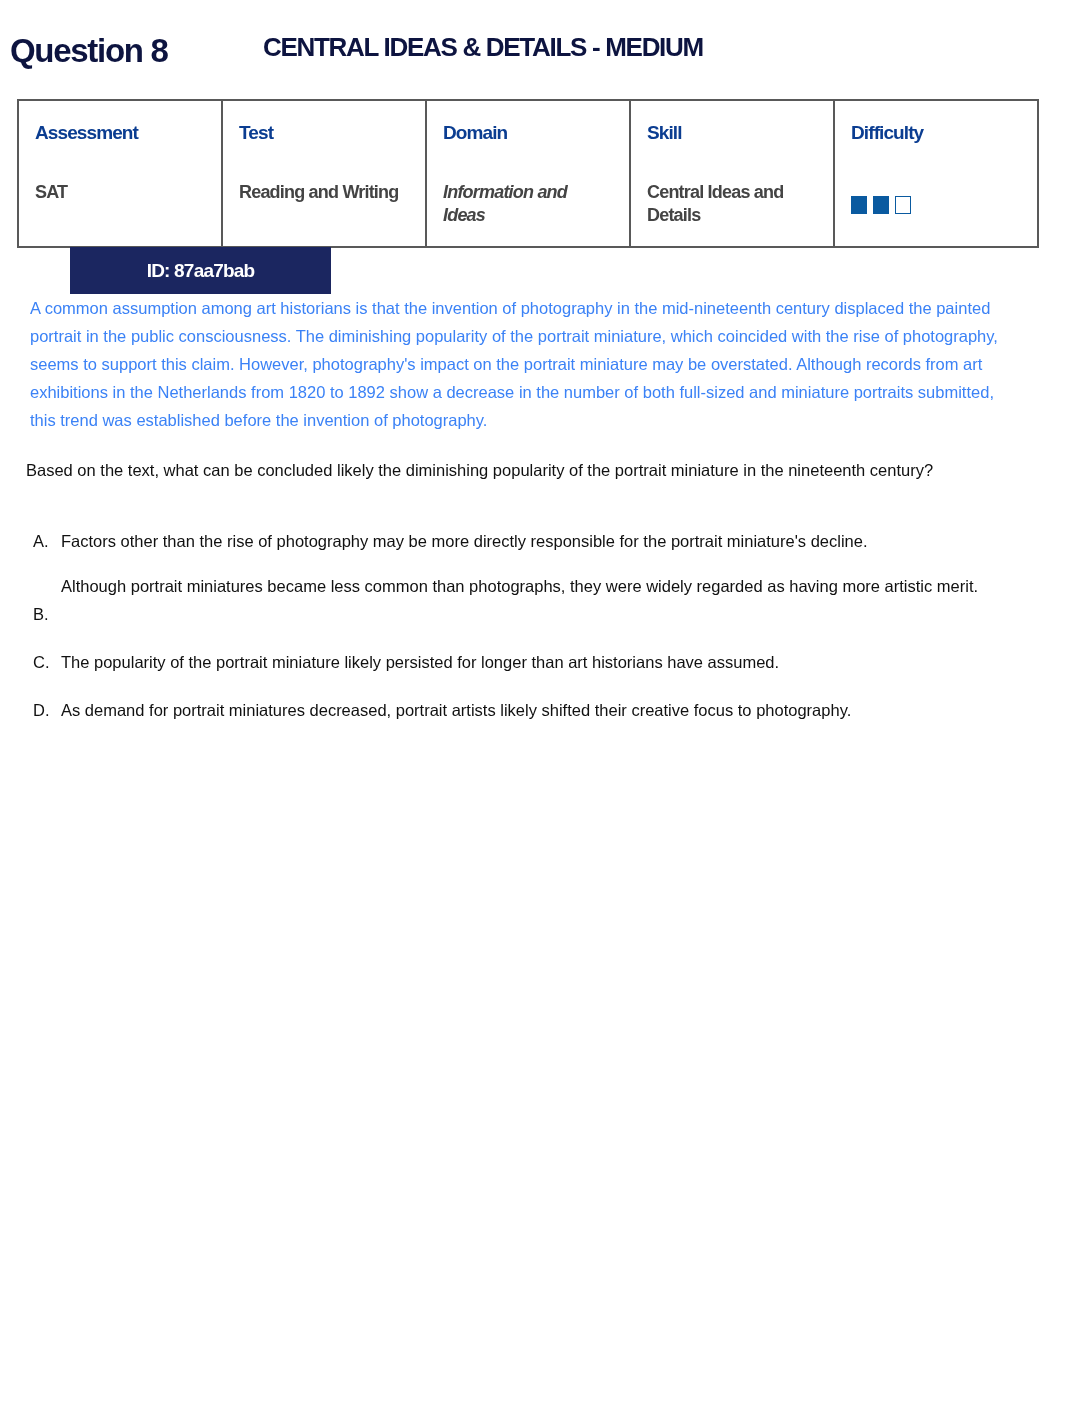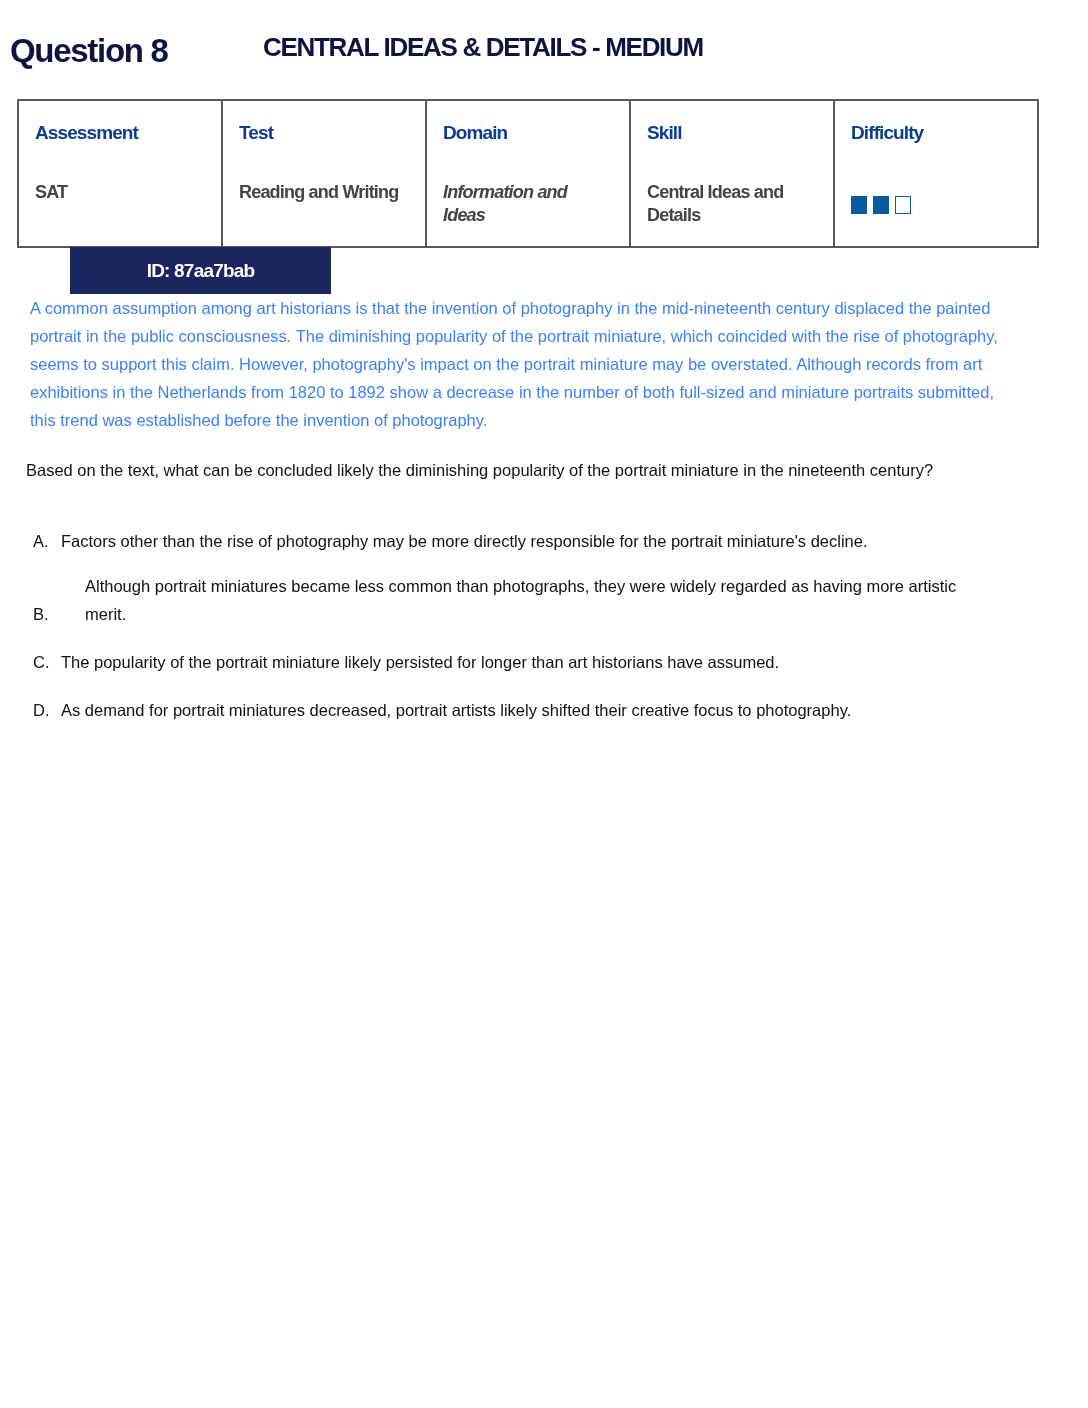--- a/index.html
+++ b/index.html
@@ -70,21 +70,21 @@
 
 <div class="question">Based on the text, what can be concluded likely the diminishing popularity of the portrait miniature in the nineteenth century?</div>
 
 <div class="choices">
   <div class="choice choice-a">
     <span class="c-letter">A.</span><span>Factors other than the rise of photography may be more directly responsible for the portrait miniature's decline.</span>
   </div>
   <div class="choice choice-b">
     <div class="b-wrap">
       <span class="b-letter">B.</span>
-      <span class="b-text" style="max-width:935px;margin-left:24px;">Although portrait miniatures became less common than photographs, they were widely regarded as having more artistic merit.</span>
+      <span class="b-text" style="max-width:935px;">Although portrait miniatures became less common than photographs, they were widely regarded as having more artistic merit.</span>
     </div>
   </div>
   <div class="choice choice-c">
     <span class="c-letter">C.</span><span>The popularity of the portrait miniature likely persisted for longer than art historians have assumed.</span>
   </div>
   <div class="choice choice-d">
     <span class="c-letter">D.</span><span>As demand for portrait miniatures decreased, portrait artists likely shifted their creative focus to photography.</span>
   </div>
 </div>
 

